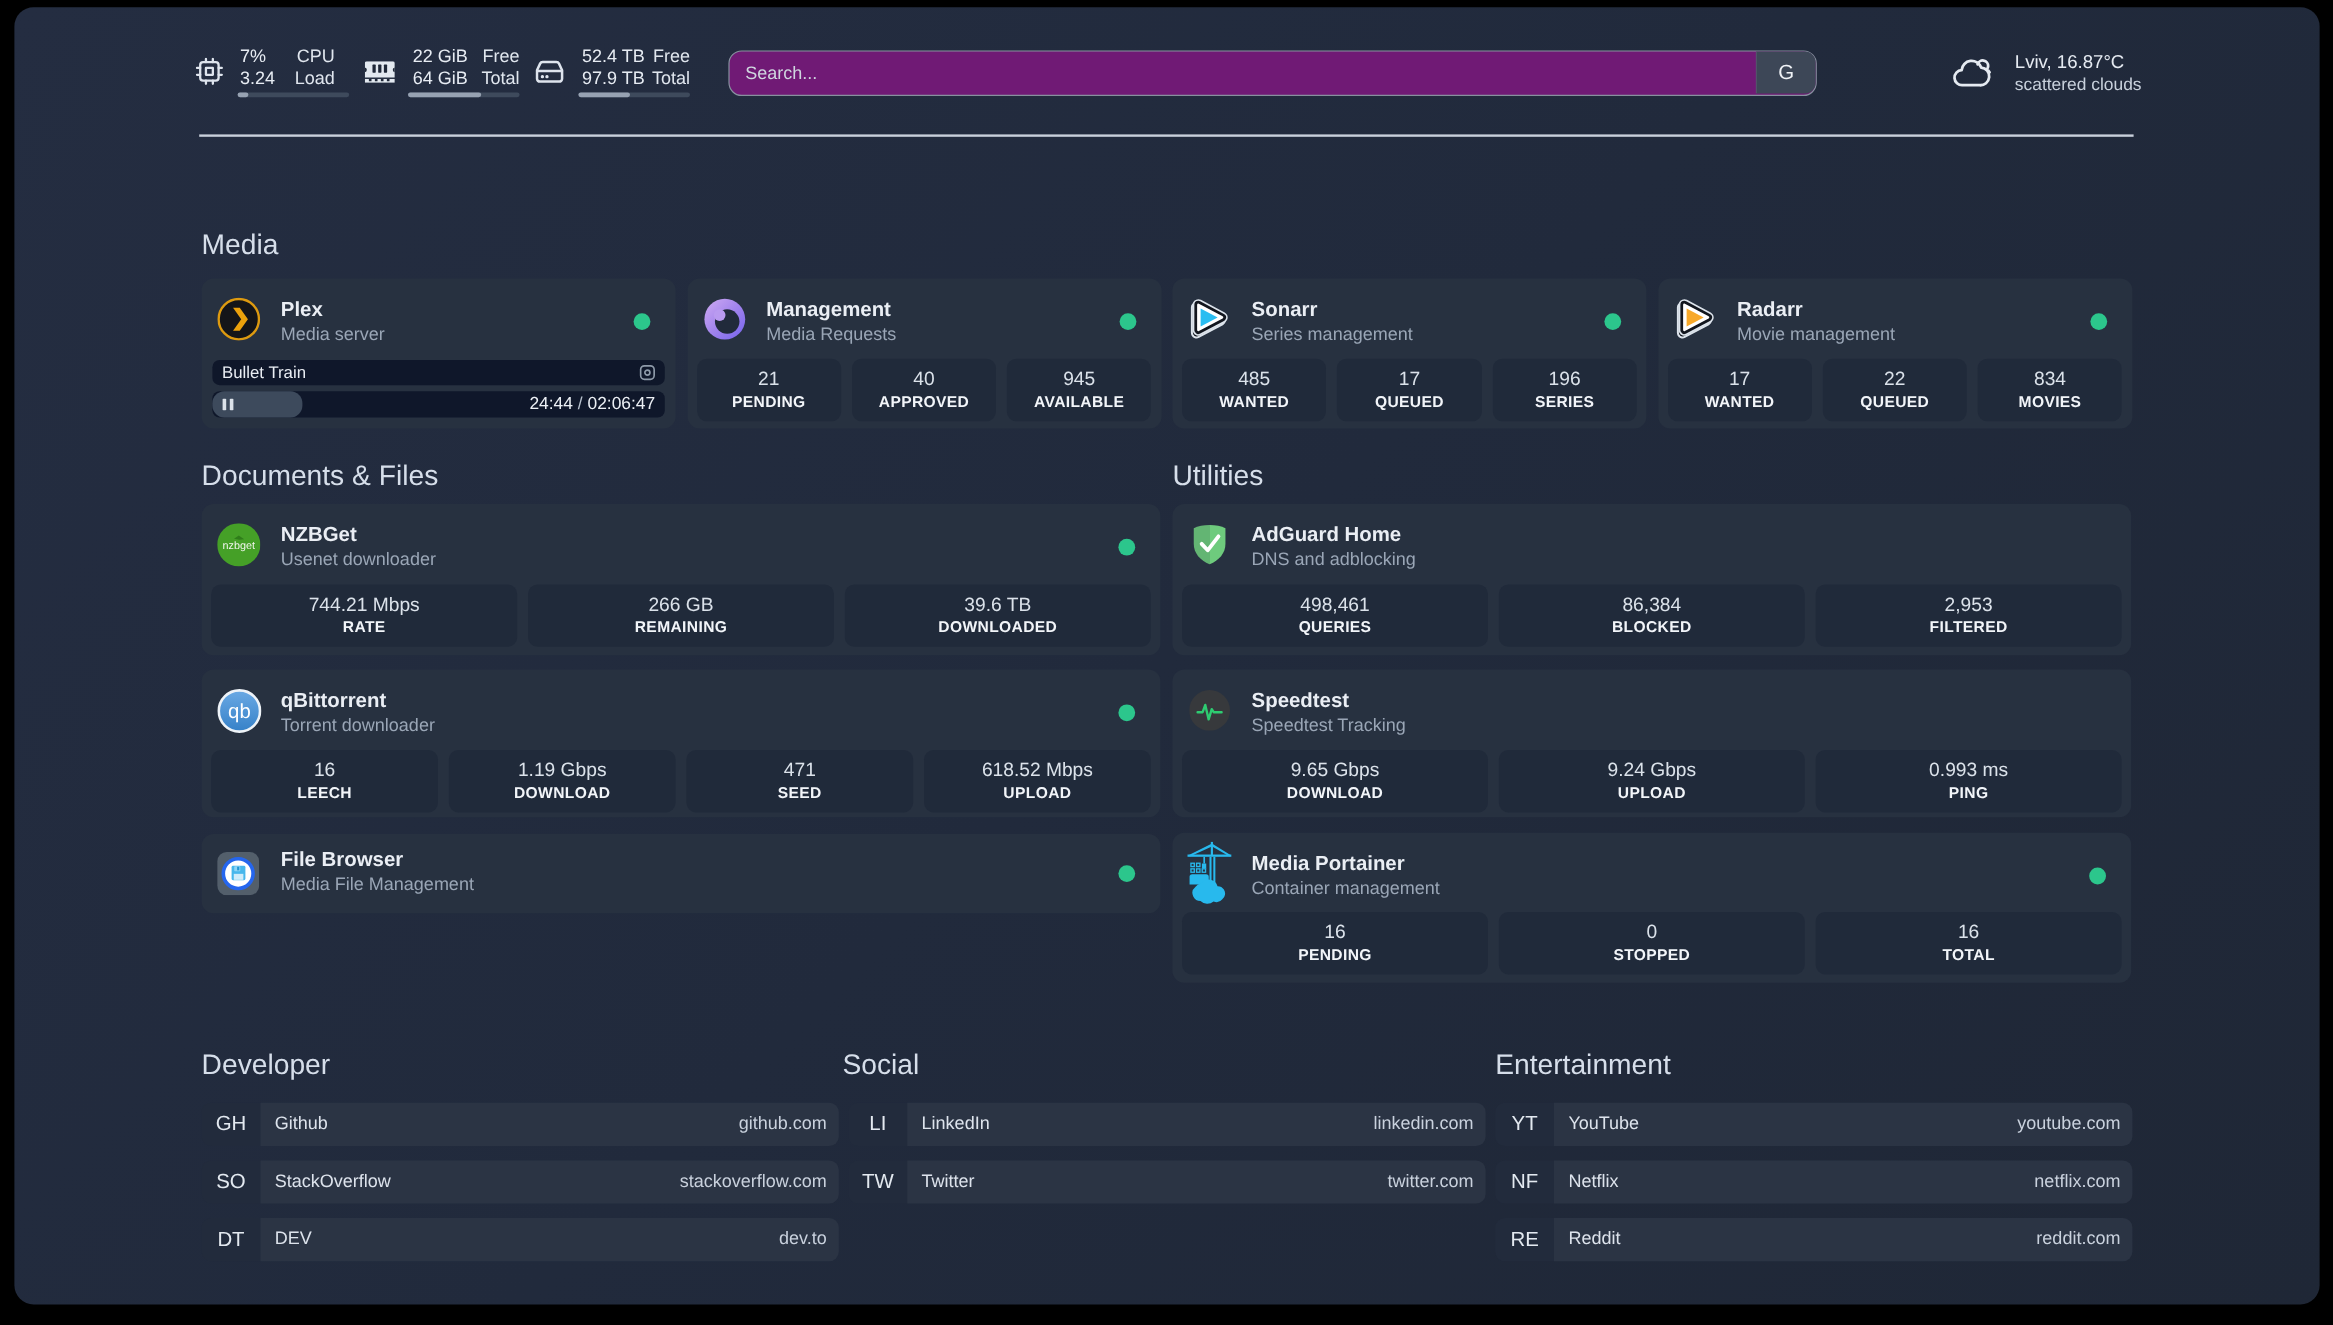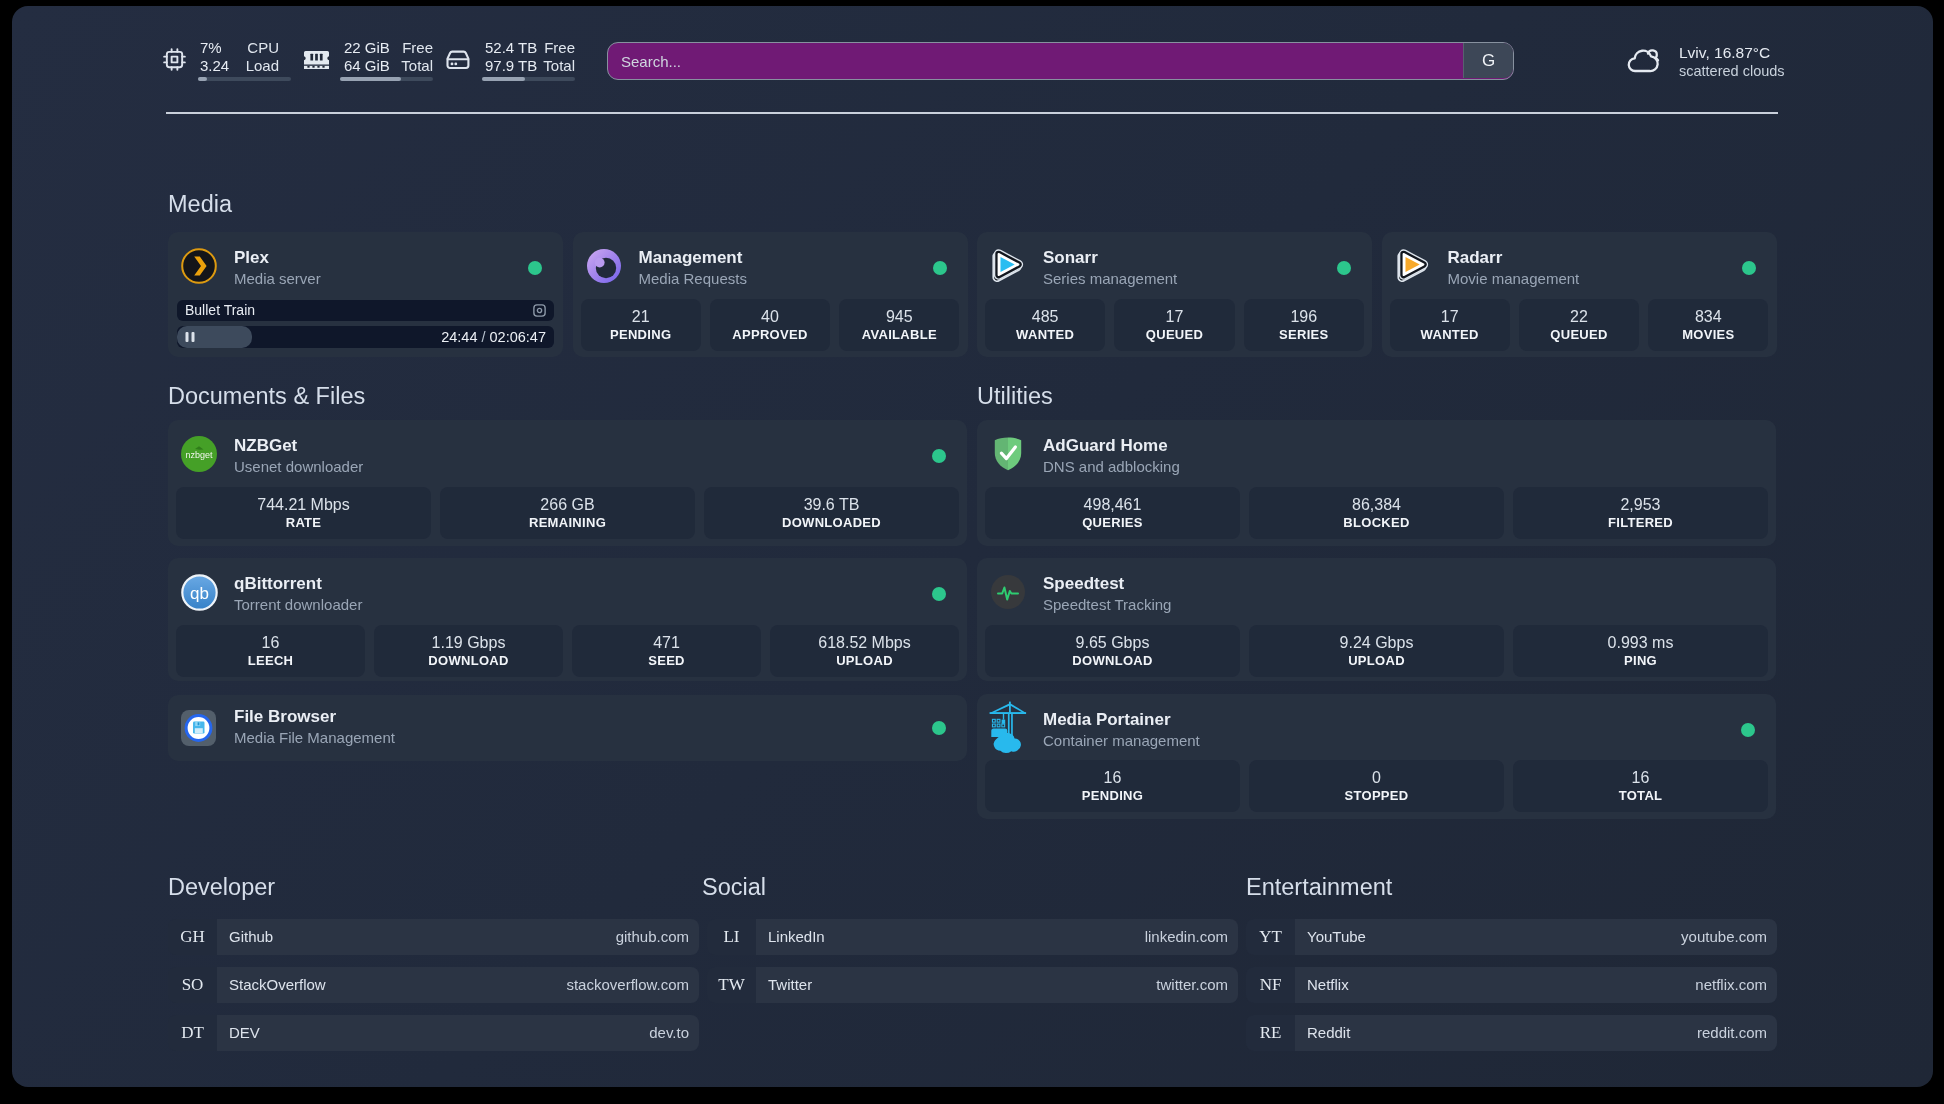--- a/index.html
+++ b/index.html
@@ -33,21 +33,21 @@
   .stats { position:absolute; left:8px; top:67px; right:8px; height:52px; display:flex; gap:9px; }
   .sb { flex:1; background:#202a3a; border-radius:8px; display:flex; flex-direction:column;
     align-items:center; justify-content:center; }
   .sb .v { font-size:16px; line-height:20px; color:#dbe2ea; }
   .sb .l { font-size:13px; line-height:16px; font-weight:700; color:#f2f5f9; letter-spacing:.3px; }
   
   .prow { position:absolute; left:9px; right:9px; background:#0f172a; border-radius:6px; }
   
   .bm { position:absolute; width:531px; height:36px; }
   .bm .ab { position:absolute; left:0; top:0; width:49px; height:36px; background:#222b3c;
-    border-radius:8px 0 0 8px; text-align:center; line-height:36px; font-size:17px; color:#e3e9f0; font-weight:500;font-family:Liberation Serif, serif; }
+    border-radius:8px 0 0 8px; text-align:center; line-height:36px; font-size:17px; color:#e3e9f0; font-weight:500; }
   .bm .nm { position:absolute; left:49px; right:0; top:0; height:36px; background:#2b3444; border-radius:0 8px 8px 0; }
   .bm .nm .n { position:absolute; left:12px; top:9px; font-size:15px; color:#dde3ec; }
   .bm .nm .u { position:absolute; right:10px; top:9px; font-size:15px; color:#c9d1dd; }
 </style>
 </head>
 <body>
 <div class="panel"></div>
 
 <svg class="abs" style="left:163px;top:48px" width="23" height="23" viewBox="0 0 24 24" fill="none" stroke="#dee4ed" stroke-width="2" stroke-linecap="round" stroke-linejoin="round">
   <rect x="4" y="4" width="16" height="16" rx="2.5"></rect>

